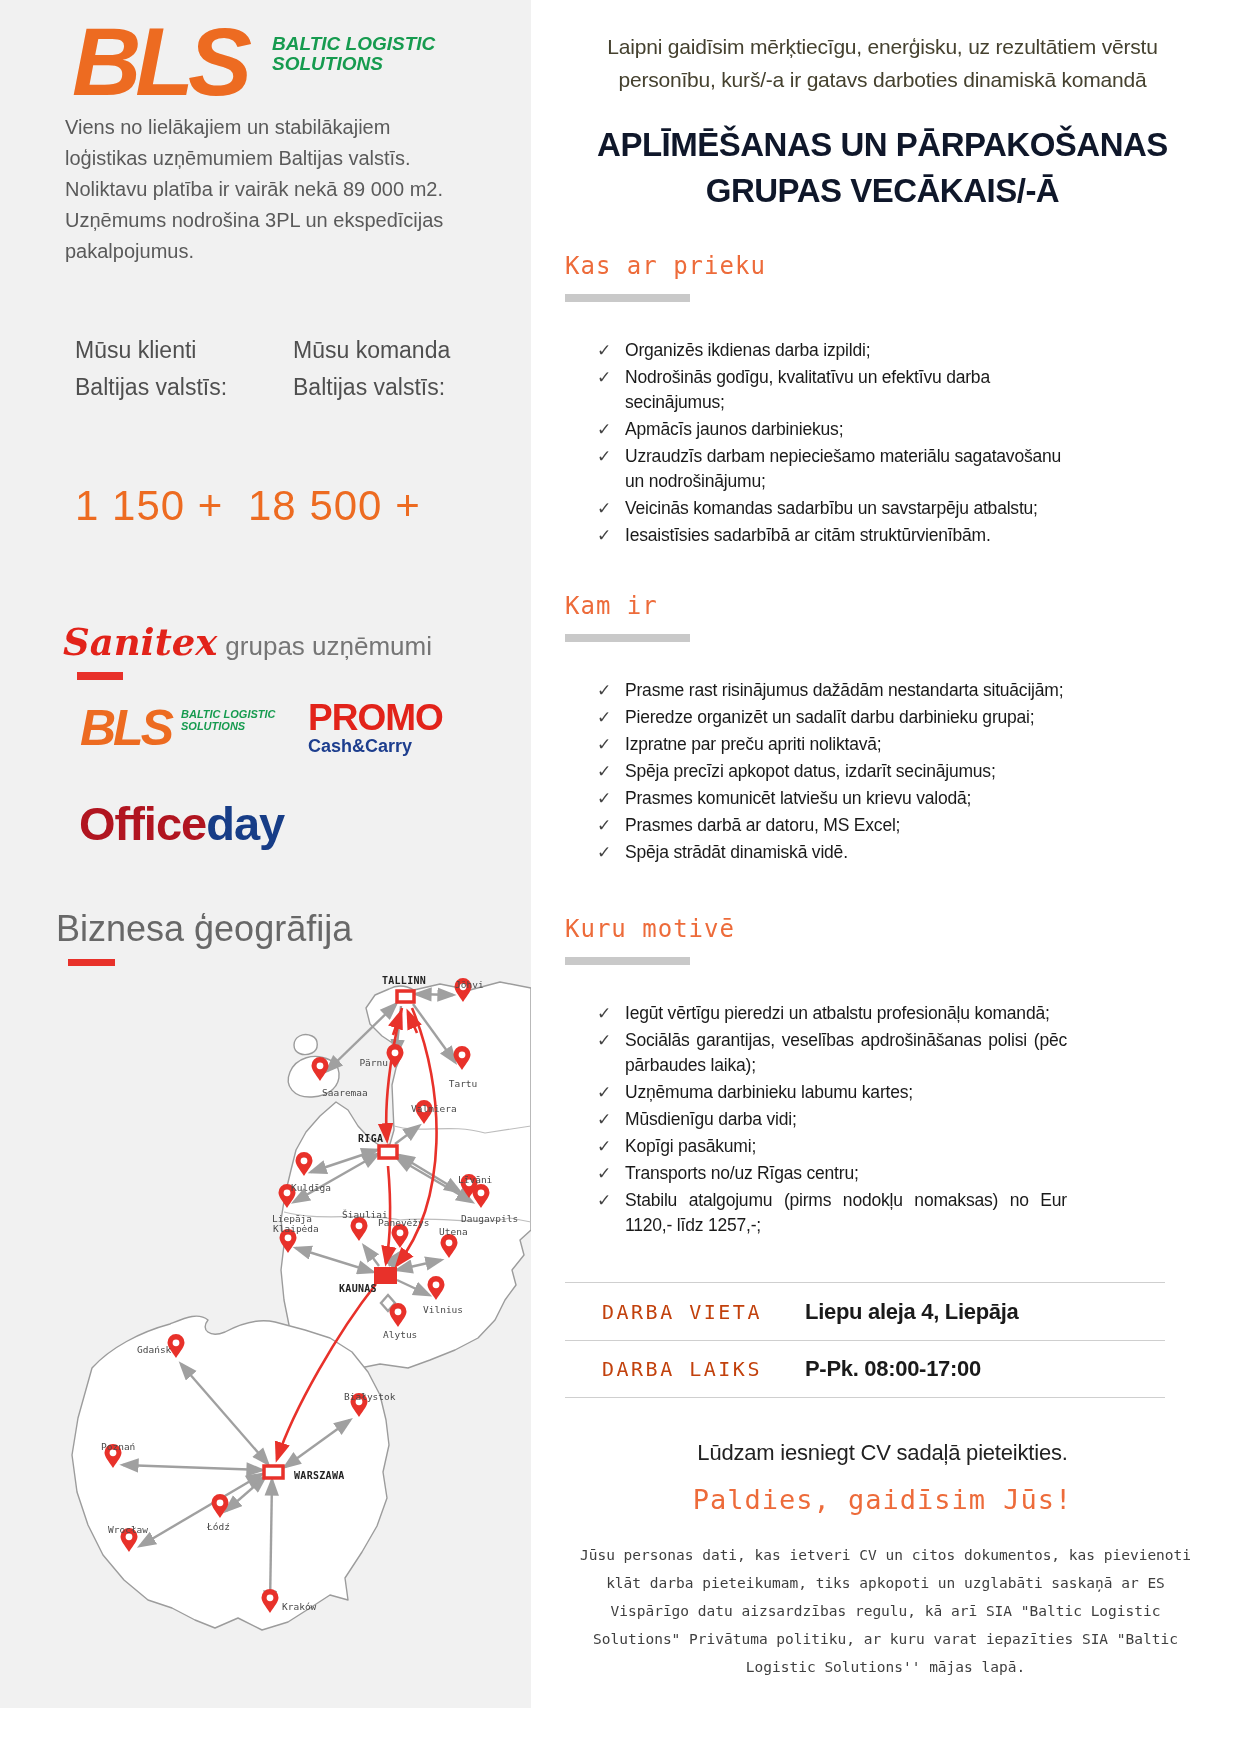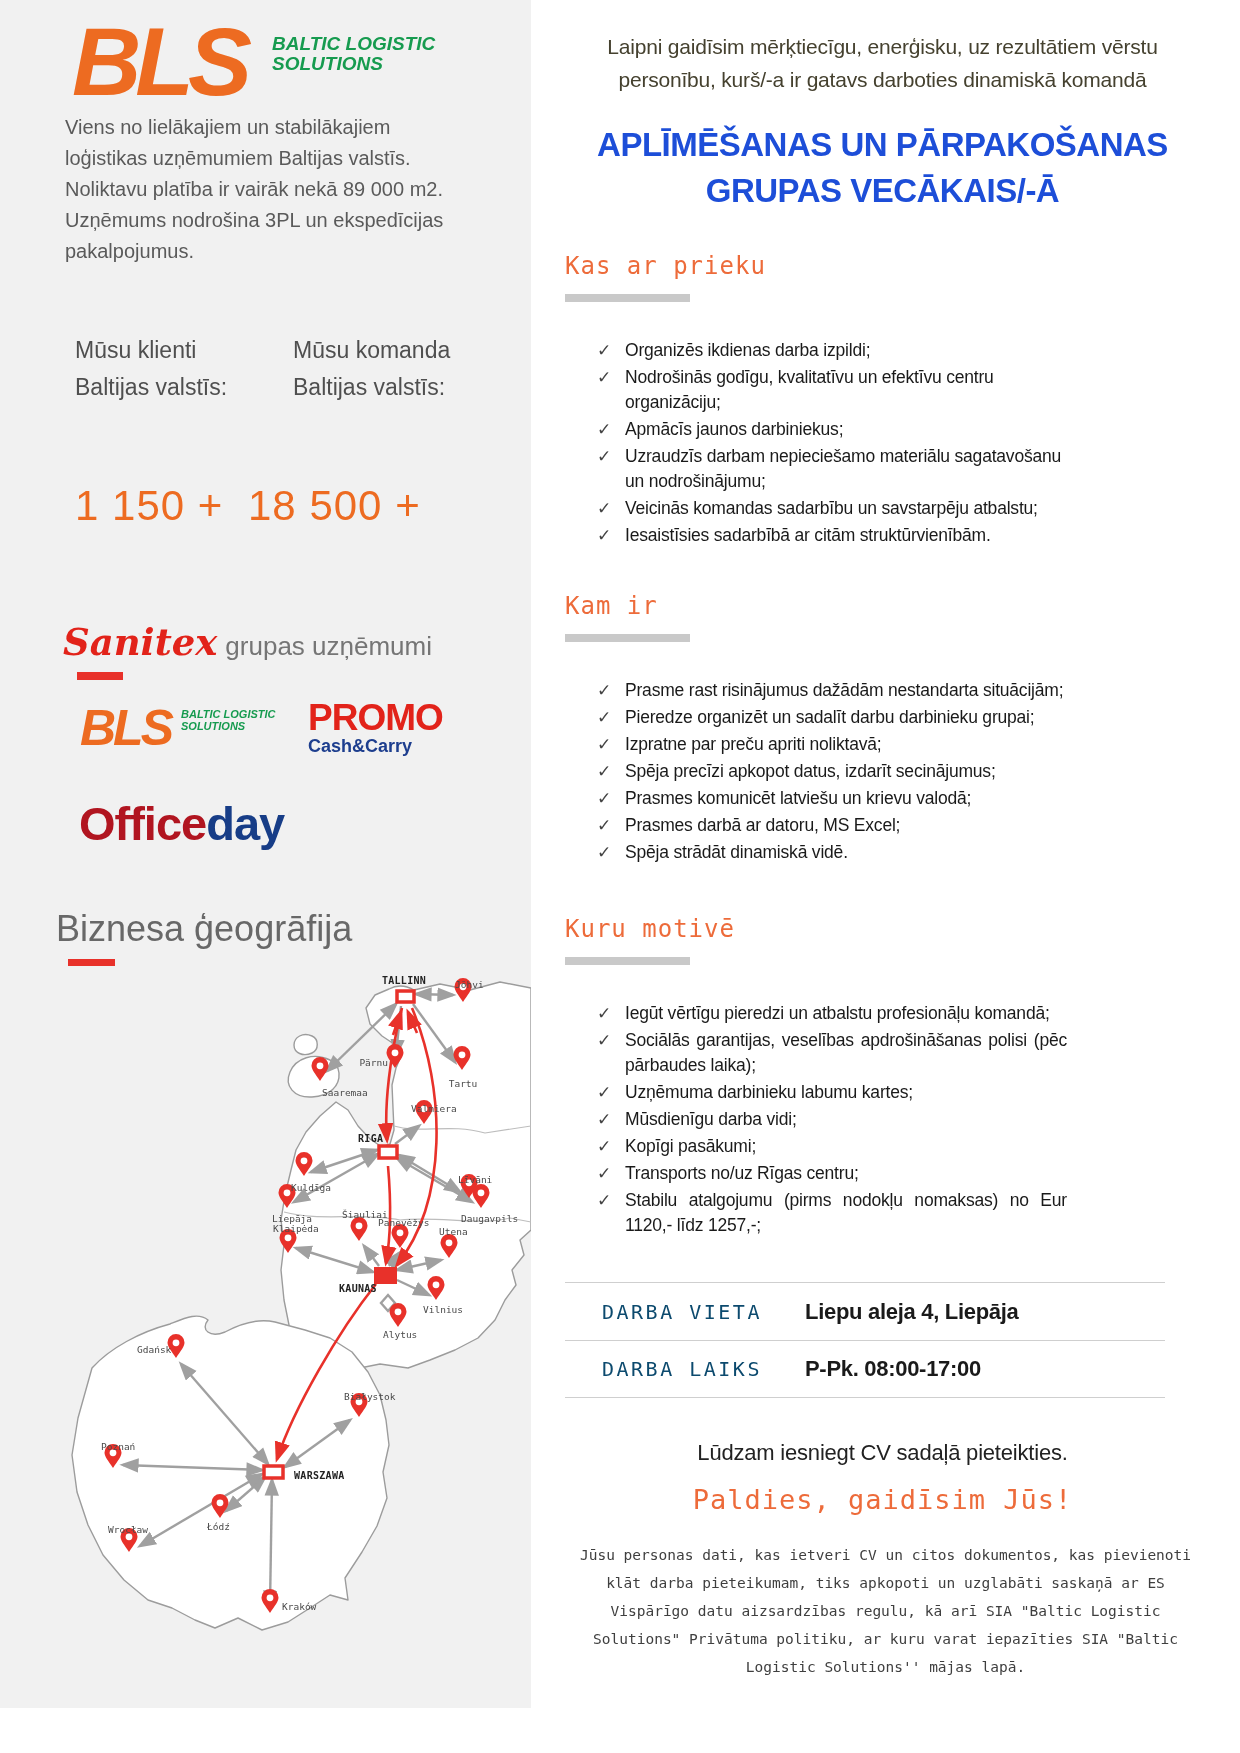--- a/index.html
+++ b/index.html
@@ -35,35 +35,35 @@
   .geo-title{position:absolute;left:56px;top:908px;font-size:36px;color:#686868;}
   .redbar2{position:absolute;left:68px;top:959px;width:47px;height:7px;background:#e8312a;}
   .map{position:absolute;left:0;top:940px;}
   .map text{font-family:"DejaVu Sans Mono",monospace;fill:#4a4a4a;font-size:9.5px;}
   .map text.hub{font-weight:700;fill:#222;font-size:10px;letter-spacing:0.3px;}
   
   .right-col{position:absolute;left:531px;top:0;width:709px;padding:0;}
   .intro{margin:30px 40px 0 34px;text-align:center;font-size:21px;line-height:33px;
          color:#45412f;letter-spacing:-0.2px;}
   .job-title{margin:26px 40px 0 34px;text-align:center;font-size:33px;line-height:46px;
-             font-weight:700;color:#1d4ed8;letter-spacing:-0.5px;}
+             font-weight:700;color:#0f172a;letter-spacing:-0.5px;}
   .sec{margin-left:34px;}
   .sec1{margin-top:38px;} .sec2{margin-top:44px;} .sec3{margin-top:50px;}
   .sec-head{font-family:"DejaVu Sans Mono",monospace;font-size:24px;color:#ed6b3a;letter-spacing:1px;}
   .sec-bar{width:125px;height:8px;background:#c9c9c9;margin-top:14px;}
   ul.bullets{list-style:none;margin:36px 0 0 32px;padding:0;width:470px;}
   ul.bullets li{display:flex;margin:0 0 2px 0;}
   .check{width:28px;flex:0 0 28px;color:#444;font-size:17px;line-height:25px;}
   .btext{flex:1;font-size:17.5px;line-height:25px;color:#1a1a1a;letter-spacing:-0.2px;}
   .sec3 .btext{text-align:justify;}
   .details{margin:44px 0 0 34px;width:600px;}
   .drow{display:flex;align-items:center;border-top:1px solid #cfcfcf;height:58px;padding-left:37px;box-sizing:border-box;}
   .drow:last-child{border-bottom:1px solid #cfcfcf;}
   .dlabel{width:203px;font-family:"DejaVu Sans Mono",monospace;font-size:20px;
-          letter-spacing:2.5px;color:#0c4a6e;}
+          letter-spacing:2.5px;color:#c2410c;}
   .dvalue{font-size:22px;font-weight:700;color:#1a1a1a;letter-spacing:-0.3px;}
   .cv-note{margin:42px 40px 0 34px;text-align:center;font-size:22px;color:#222;letter-spacing:-0.2px;}
   .thanks{margin:18px 40px 0 34px;text-align:center;font-family:"DejaVu Sans Mono",monospace;
           font-size:27px;color:#ed6b3a;letter-spacing:1px;}
   .privacy{margin:26px auto 0 auto;width:640px;text-align:center;
            font-family:"DejaVu Sans Mono",monospace;font-size:14.5px;line-height:28px;color:#3f3f3f;}
 </style>
 </head>
 <body>
 
@@ -254,21 +254,21 @@
       <div class="sec-head">Kas ar prieku</div>
       <div class="sec-bar"></div>
       <ul class="bullets">
   <li>
     <span class="check">✓</span>
     <span class="btext">Organizēs ikdienas darba izpildi;</span>
   </li>
 
   <li>
     <span class="check">✓</span>
-    <span class="btext">Nodrošinās godīgu, kvalitatīvu un efektīvu centru organizāciju;</span>
+    <span class="btext">Nodrošinās godīgu, kvalitatīvu un efektīvu darba secinājumus;</span>
   </li>
 
   <li>
     <span class="check">✓</span>
     <span class="btext">Apmācīs jaunos darbiniekus;</span>
   </li>
 
   <li>
     <span class="check">✓</span>
     <span class="btext">Uzraudzīs darbam nepieciešamo materiālu sagatavošanu un nodrošinājumu;</span>

